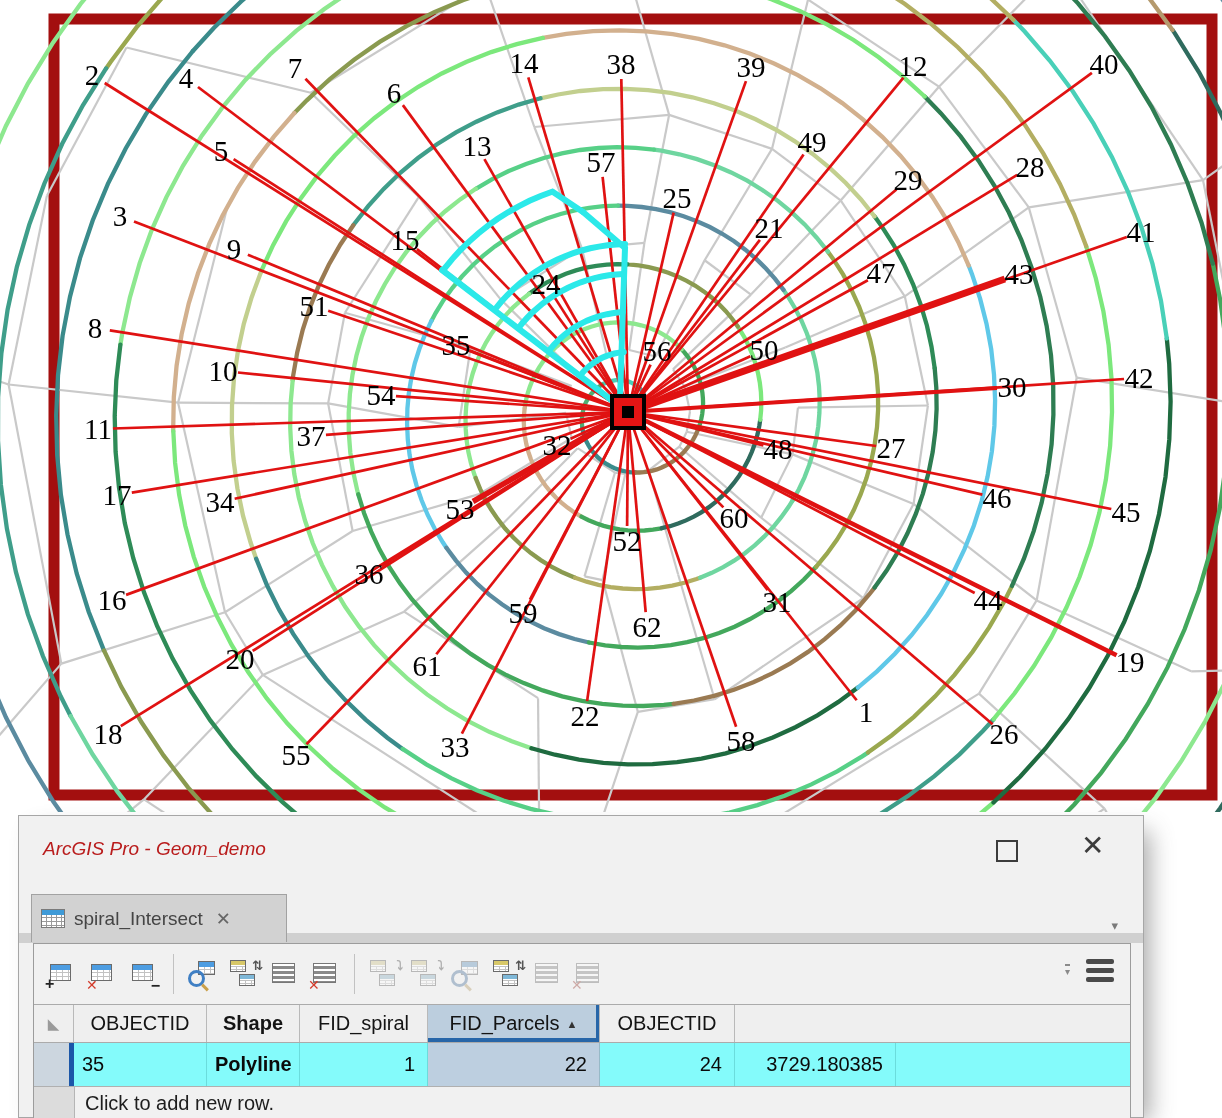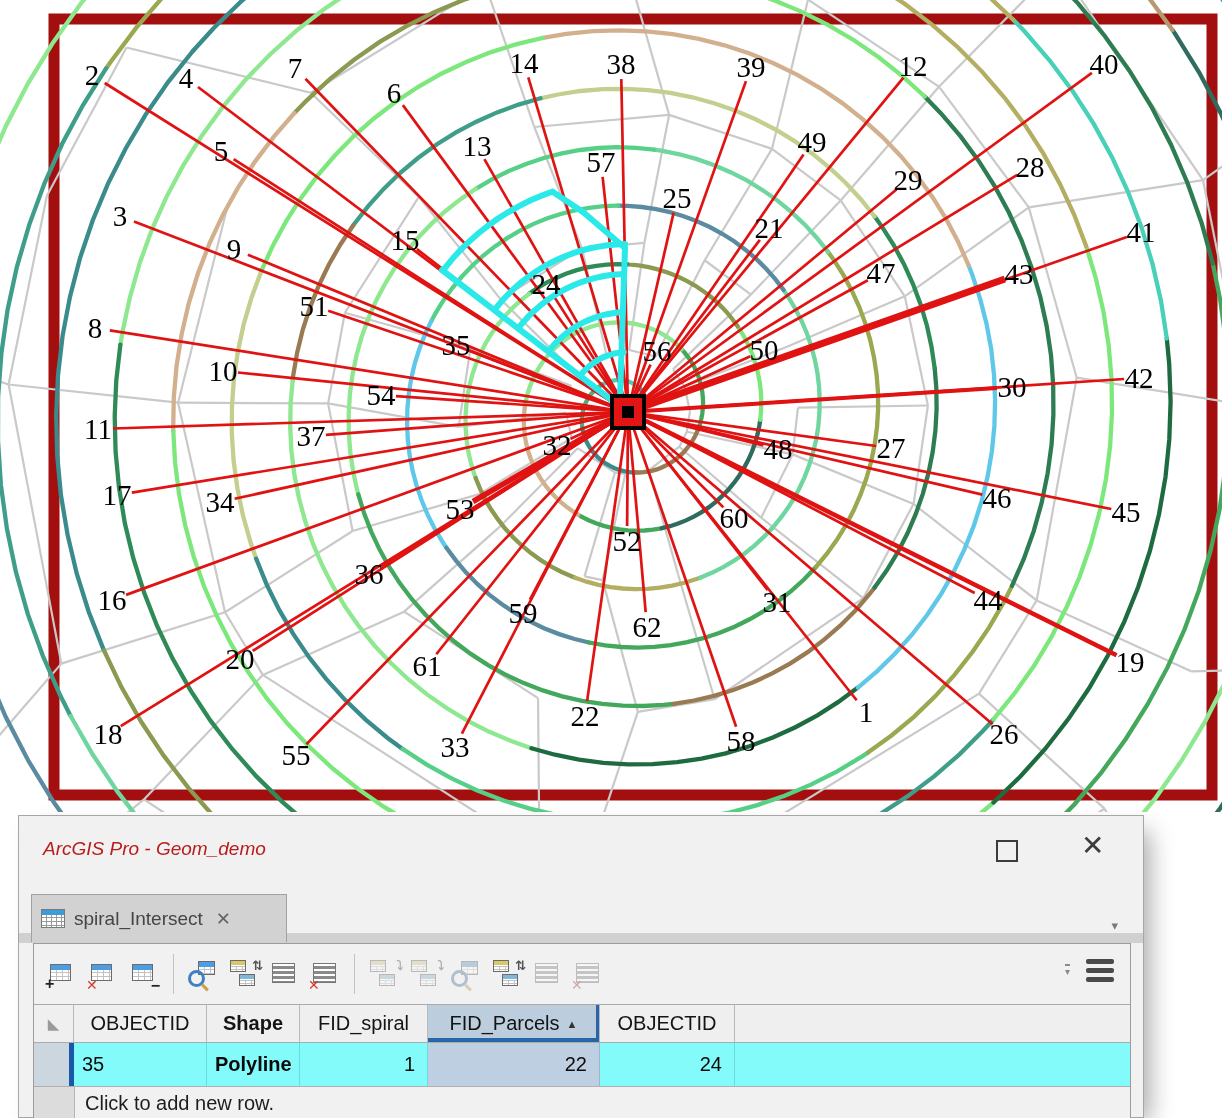--- a/index.html
+++ b/index.html
@@ -537,20 +537,21 @@
       <div class="hc c8"></div>
     </div>
 
     <div class="trow">
       <div class="dc c0 rowhead"></div>
       <div class="dc c1 left">35</div>
       <div class="dc c2 left">Polyline</div>
       <div class="dc c3 right">1</div>
       <div class="dc c4 right selcol">22</div>
       <div class="dc c5 right">24</div>
+      <div class="dc c6 right">3729.180385</div>
       <div class="dc c8"></div>
     </div>
 
     <div class="newrow">
       <div class="nr-corner"></div>
       <div class="nr-text">Click to add new row.</div>
     </div>
   </div>
 </div>
 

